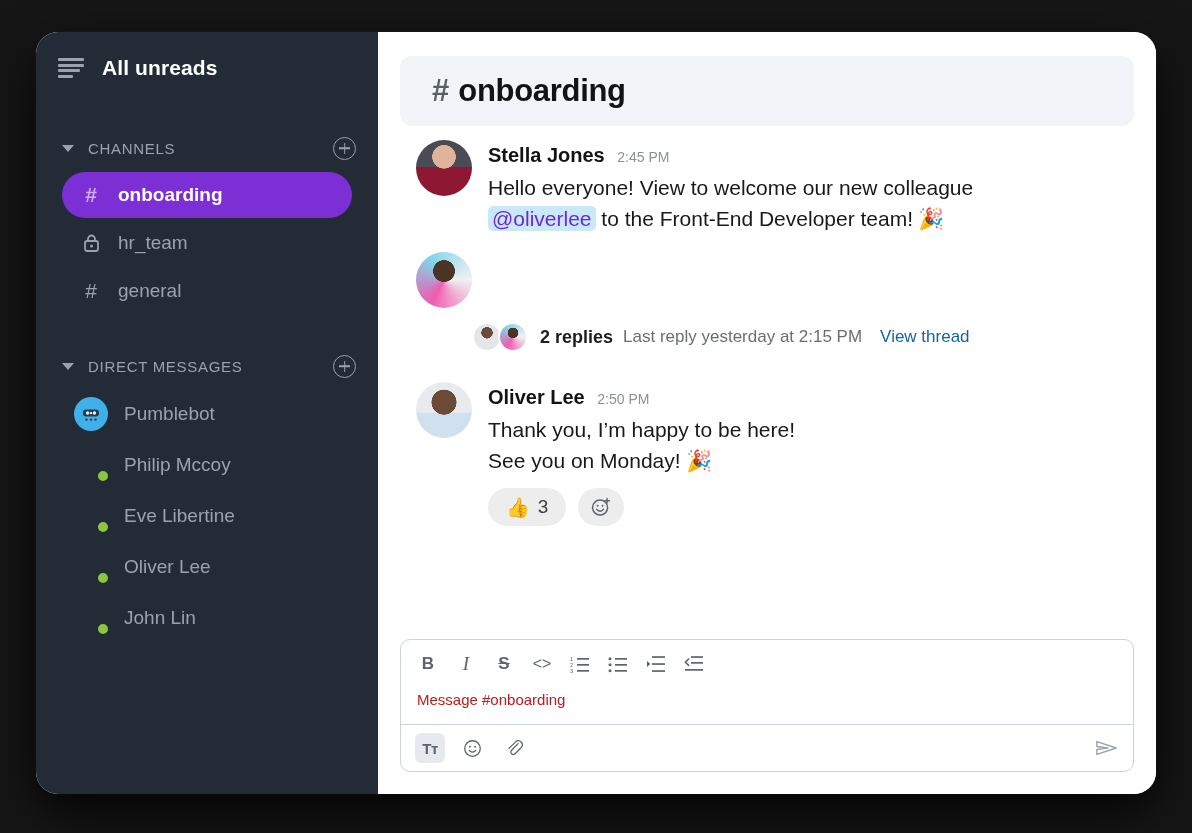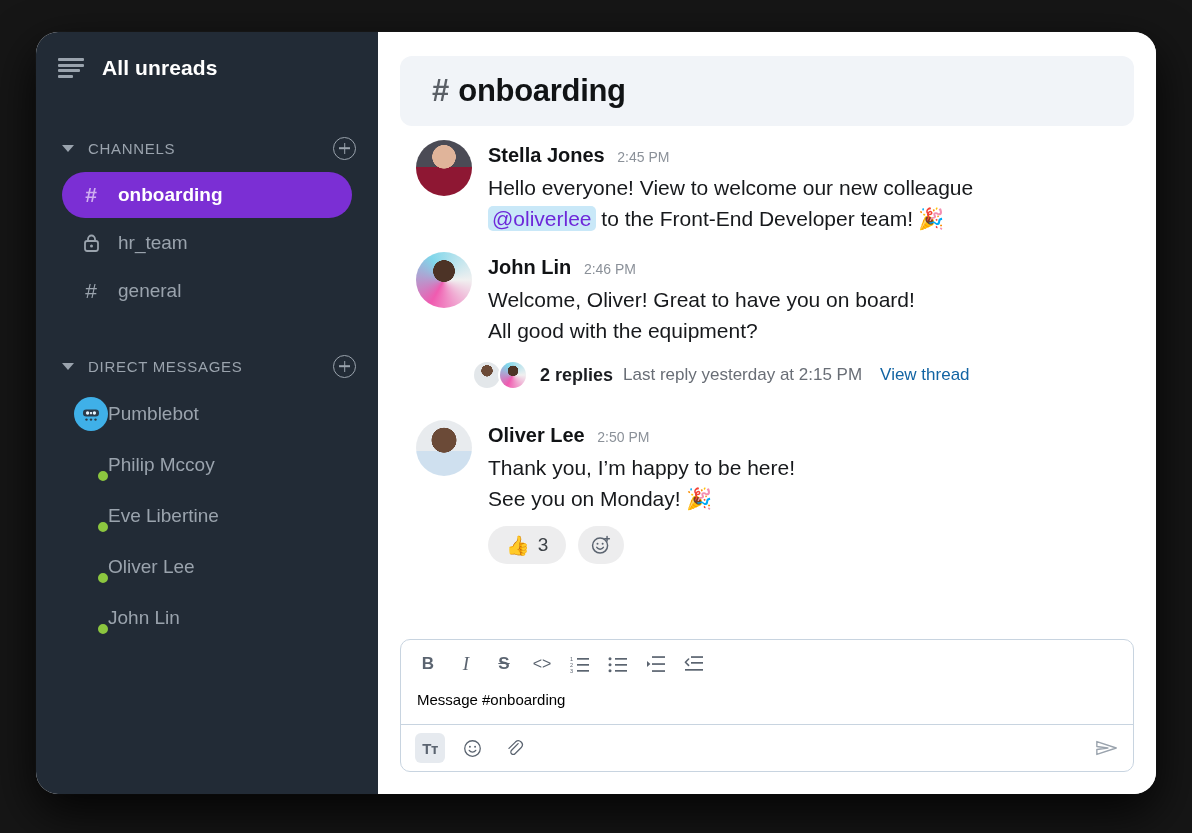--- a/index.html
+++ b/index.html
@@ -82,21 +82,21 @@
     gap: 18px;
   }
   .chan.active { background:#7B2FD4; color:#fff; font-weight:bold; }
   .chan .hash { font-size:21px; color:#9aa3ad; width:18px; text-align:center;}
   .chan.active .hash { color:#cfaef0; }
   .lock-ic { width:18px; display:flex; justify-content:center; }
   .lock-ic svg { display:block; }
 
   .dm {
     display:flex; align-items:center;
-    height: 51px; padding-left: 38px; 
+    height: 51px; padding-left: 38px; gap: 16px;
     color:#9aa3ad; font-size:19px;
   }
   .av { position:relative; width:34px; height:34px; flex:0 0 34px; }
   .av .ring { width:34px;height:34px;border-radius:50%; overflow:hidden; }
   .av .dot {
     position:absolute; right:-2px; bottom:-1px;
     width:14px;height:14px;border-radius:50%;
     background:#8CC63F; border:2px solid #222b36;
   }
 
@@ -153,21 +153,21 @@
   .composer {
     margin: 6px 0 22px 0;
     border:1px solid #C8D4E0; border-radius:10px;
     background:#fff; overflow:hidden;
   }
   .cp-toolbar { display:flex; align-items:center; gap:12px; padding: 11px 14px 8px 14px; }
   .cp-btn { width:26px;height:26px; display:flex;align-items:center;justify-content:center;
             color:#5b6470; font-size:17px; }
   .cp-input {
     padding: 6px 16px 16px 16px;
-    color:#000000; font-size:15px;
+    color:#b91c1c; font-size:15px;
     border-bottom:1px solid #C8D4E0;
   }
   .cp-bottom { display:flex; align-items:center; padding: 8px 14px; gap:12px; }
   .cp-bb { width:30px;height:30px;border-radius:6px;
            display:flex;align-items:center;justify-content:center; color:#5b6470;}
   .cp-bb.sel { background:#E6EAEF;text-align:center; }
   .cp-send { margin-left:auto; color:#9aa3ad; }
 
   svg { display:block; }
 </style>
@@ -299,30 +299,20 @@
             </div>
           </div>
         </div>
 
         <div class="msg" style="margin-top:18px">
           <span class="msg-av">
             <span style="display:block;width:100%;height:100%;background:
                  radial-gradient(circle at 50% 34%,#4c3326 0 23%,transparent 24%),
                  conic-gradient(from 210deg,#f05bb0,#7fd6ea,#f0f0f0,#f05bb0);"></span>
           </span>
-          <div class="msg-body">
-            <div class="msg-head">
-              <span class="msg-author">John Lin</span>
-              <span class="msg-time">2:46 PM</span>
-            </div>
-            <div class="msg-text">
-              <span>Welcome, Oliver! Great to have you on board!</span><br>
-              <span>All good with the equipment?</span>
-            </div>
-          </div>
         </div>
 
         <div class="thread">
           <span class="th-avs">
             <span class="th-av">
               <span style="display:block;width:100%;height:100%;background:
                    radial-gradient(circle at 50% 34%,#6b4a37 0 26%,#e3e7ea 27% 100%);"></span>
             </span>
             <span class="th-av">
               <span style="display:block;width:100%;height:100%;background:

